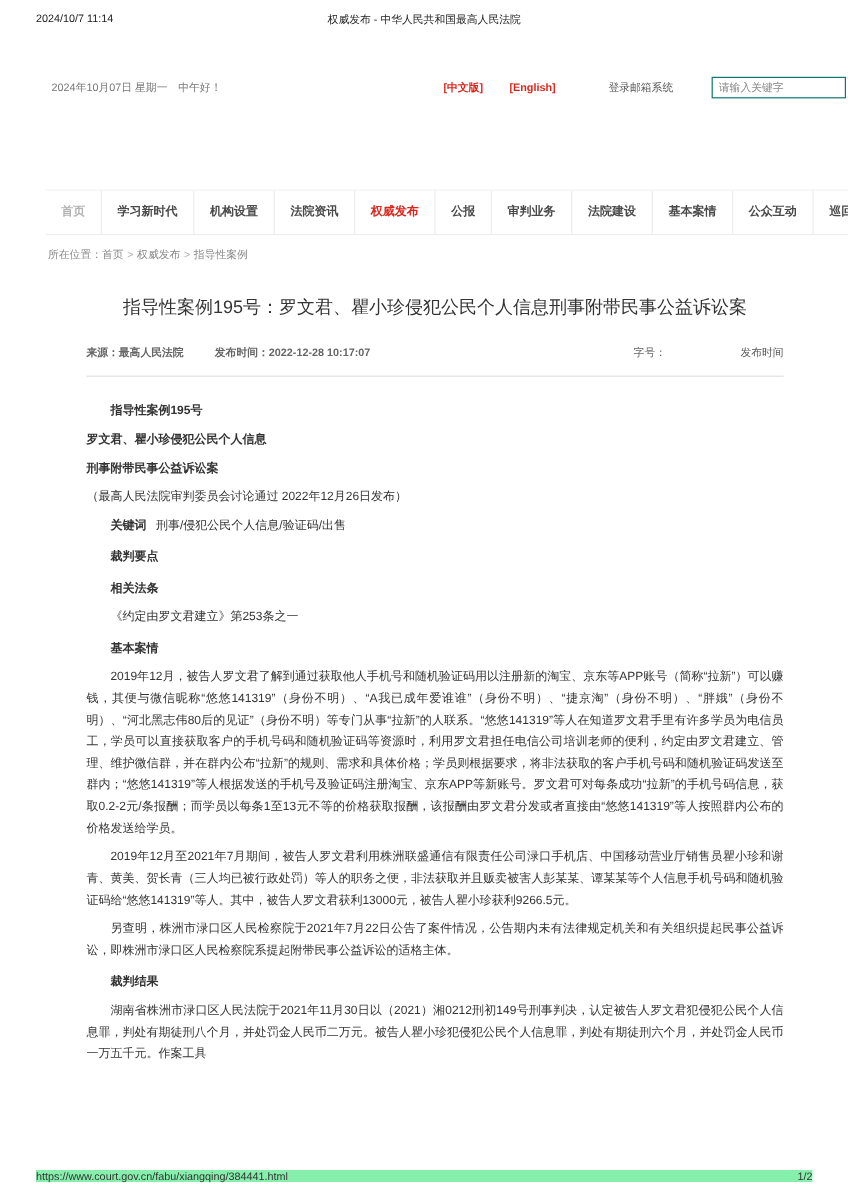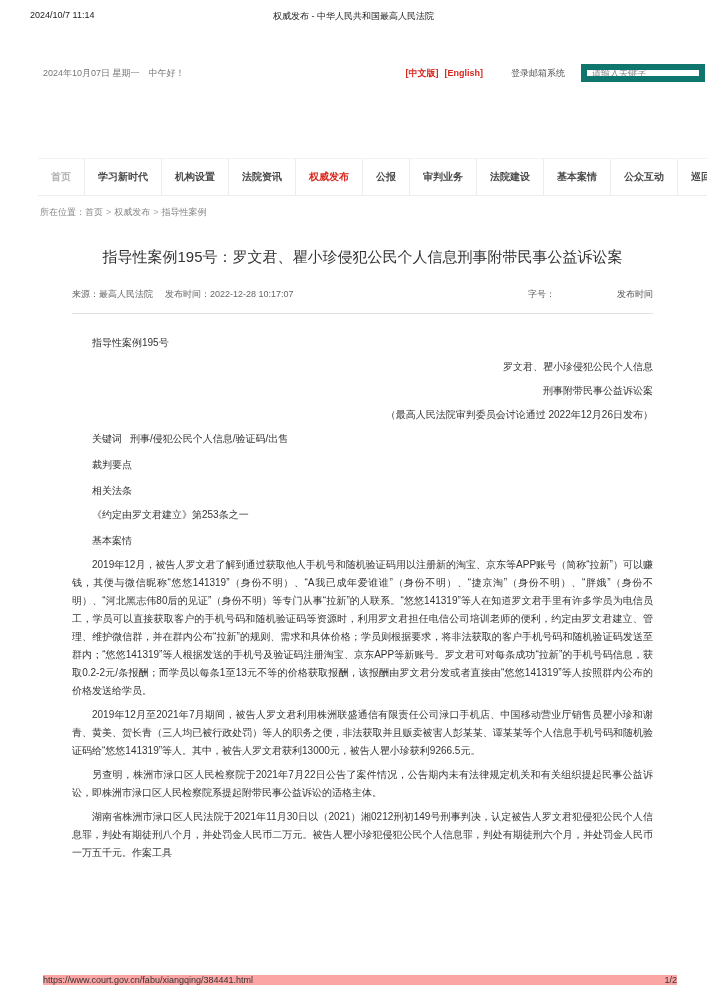--- a/index.html
+++ b/index.html
@@ -8,30 +8,30 @@
     width: 707px; height: 999px;
     font-family: "Liberation Sans", "DejaVu Sans", sans-serif;
     color: #333; overflow: hidden; position: relative;
   }
   .page { width: 707px; height: 999px; position: relative; overflow: hidden; background: #fff; }
 
   
   .print-header { position: absolute; top: 10px; left: 30px; right: 30px; font-size: 9px; color: #222; }
   .ph-title { position: absolute; left: 50%; transform: translateX(-50%); top: 0; white-space: nowrap; }
   .print-footer { position: absolute; bottom: 14px; left: 30px; right: 30px; font-size: 9px; color: #333;
-                  display: flex; justify-content: space-between; background: #fca5a5; margin-left: 13px; }
+                  display: flex; justify-content: space-between; background: #86efac; }
 
   
   .topbar { position: absolute; top: 64px; left: 43px; right: 2px; display: flex;
             justify-content: space-between; align-items: center; font-size: 9px; color: #777; }
-  .topbar-right { display: flex; align-items: center; gap: 10px; }
+  .topbar-right { display: flex; align-items: center; gap: 26px; }
   .lang { color: var(--red); font-weight: bold; cursor: pointer; }
   .lang + .lang { margin-left: -4px; }
   .mail { color: #555; margin-left: 18px; }
-  .search { width: 124px; height: 18px; border: 6px solid #0f766e; font-size: 9px; padding: 2px 5px;
+  .search { width: 112px; height: 18px; border: 1px solid #0f766e; font-size: 9px; padding: 2px 5px;
             color: #333; outline: none; margin-left: 6px; }
   .search::placeholder { color: #888; }
 
   
   .nav { position: absolute; top: 158px; left: 38px; right: 0; height: 38px; display: flex;
          align-items: stretch; border-bottom: 1px solid #ededed; border-top: 1px solid #f3f3f3;
          overflow: hidden; background: #fff; }
   .nav-item { font-size: 10px; font-weight: bold; color: #4a4a4a; line-height: 36px;
               padding: 0 13px; border-right: 1px solid #ededed; white-space: nowrap; cursor: pointer; }
   .nav-item.active { color: var(--red); }
@@ -40,30 +40,30 @@
   
   .breadcrumb { position: absolute; top: 206px; left: 40px; font-size: 9px; color: #888; }
   .bc-link { color: #888; cursor: pointer; }
   .bc-sep { color: #aaa; margin: 0 3px; }
 
   
   .article { position: absolute; top: 246px; left: 0; right: 0; padding: 0 54px 0 72px; }
   .title { font-size: 15px; font-weight: normal; color: #333; text-align: center; line-height: 22px; }
   .meta { display: flex; justify-content: space-between; align-items: center; margin-top: 20px;
           padding-bottom: 12px; border-bottom: 1px solid #e2e2e2; font-size: 9px; color: #666; }
-  .meta-left { display: flex; gap: 12px; }
+  .meta-left { display: flex; gap: 26px; font-weight: bold; }
   .meta-right { display: flex; align-items: center; }
   .font-size-label { margin-right: 62px; }
   .print-link { color: #555; cursor: pointer; }
 
   .body { margin-top: 20px; font-size: 10px; line-height: 18px; color: #333; text-align: justify; }
   .para { text-indent: 2em; margin-top: 6px; }
   .para.first { margin-top: 0; }
-  .para.center { text-align: right; text-indent: 0; }
-  .para.bold, .para b { font-weight: normal; }
+  .para.center { text-align: left; text-indent: 0; }
+  .para.bold, .para b { font-weight: bold; }
   .para.heading { margin-top: 8px; }
   .kw-text { margin-left: 8px; font-weight: normal; }
 
   :root { --red: #d9261c; }
 </style>
 </head>
 <body>
 
 <div class="page">
 
@@ -121,20 +121,21 @@
       <p class="para center">（最高人民法院审判委员会讨论通过 2022年12月26日发布）</p>
       <div>
           <p class="para"><b>关键词</b><span class="kw-text">刑事/侵犯公民个人信息/验证码/出售</span></p>
           <p class="para heading"><b>裁判要点</b></p>
           <p class="para heading"><b>相关法条</b></p>
           <p class="para">《约定由罗文君建立》第253条之一</p>
           <p class="para heading"><b>基本案情</b></p>
           <p class="para">2019年12月，被告人罗文君了解到通过获取他人手机号和随机验证码用以注册新的淘宝、京东等APP账号（简称“拉新”）可以赚钱，其便与微信昵称“悠悠141319”（身份不明）、“A我已成年爱谁谁”（身份不明）、“捷京淘”（身份不明）、“胖娥”（身份不明）、“河北黑志伟80后的见证”（身份不明）等专门从事“拉新”的人联系。“悠悠141319”等人在知道罗文君手里有许多学员为电信员工，学员可以直接获取客户的手机号码和随机验证码等资源时，利用罗文君担任电信公司培训老师的便利，约定由罗文君建立、管理、维护微信群，并在群内公布“拉新”的规则、需求和具体价格；学员则根据要求，将非法获取的客户手机号码和随机验证码发送至群内；“悠悠141319”等人根据发送的手机号及验证码注册淘宝、京东APP等新账号。罗文君可对每条成功“拉新”的手机号码信息，获取0.2-2元/条报酬；而学员以每条1至13元不等的价格获取报酬，该报酬由罗文君分发或者直接由“悠悠141319”等人按照群内公布的价格发送给学员。</p>
           <p class="para">2019年12月至2021年7月期间，被告人罗文君利用株洲联盛通信有限责任公司渌口手机店、中国移动营业厅销售员瞿小珍和谢青、黄美、贺长青（三人均已被行政处罚）等人的职务之便，非法获取并且贩卖被害人彭某某、谭某某等个人信息手机号码和随机验证码给“悠悠141319”等人。其中，被告人罗文君获利13000元，被告人瞿小珍获利9266.5元。</p>
           <p class="para">另查明，株洲市渌口区人民检察院于2021年7月22日公告了案件情况，公告期内未有法律规定机关和有关组织提起民事公益诉讼，即株洲市渌口区人民检察院系提起附带民事公益诉讼的适格主体。</p>
+          <p class="para heading"><b>裁判结果</b></p>
           <p class="para">湖南省株洲市渌口区人民法院于2021年11月30日以（2021）湘0212刑初149号刑事判决，认定被告人罗文君犯侵犯公民个人信息罪，判处有期徒刑八个月，并处罚金人民币二万元。被告人瞿小珍犯侵犯公民个人信息罪，判处有期徒刑六个月，并处罚金人民币一万五千元。作案工具</p>
         </div>
     </div>
   </div>
 
   <div class="print-footer">
     <span>https://www.court.gov.cn/fabu/xiangqing/384441.html</span>
     <span>1/2</span>
   </div>
 

